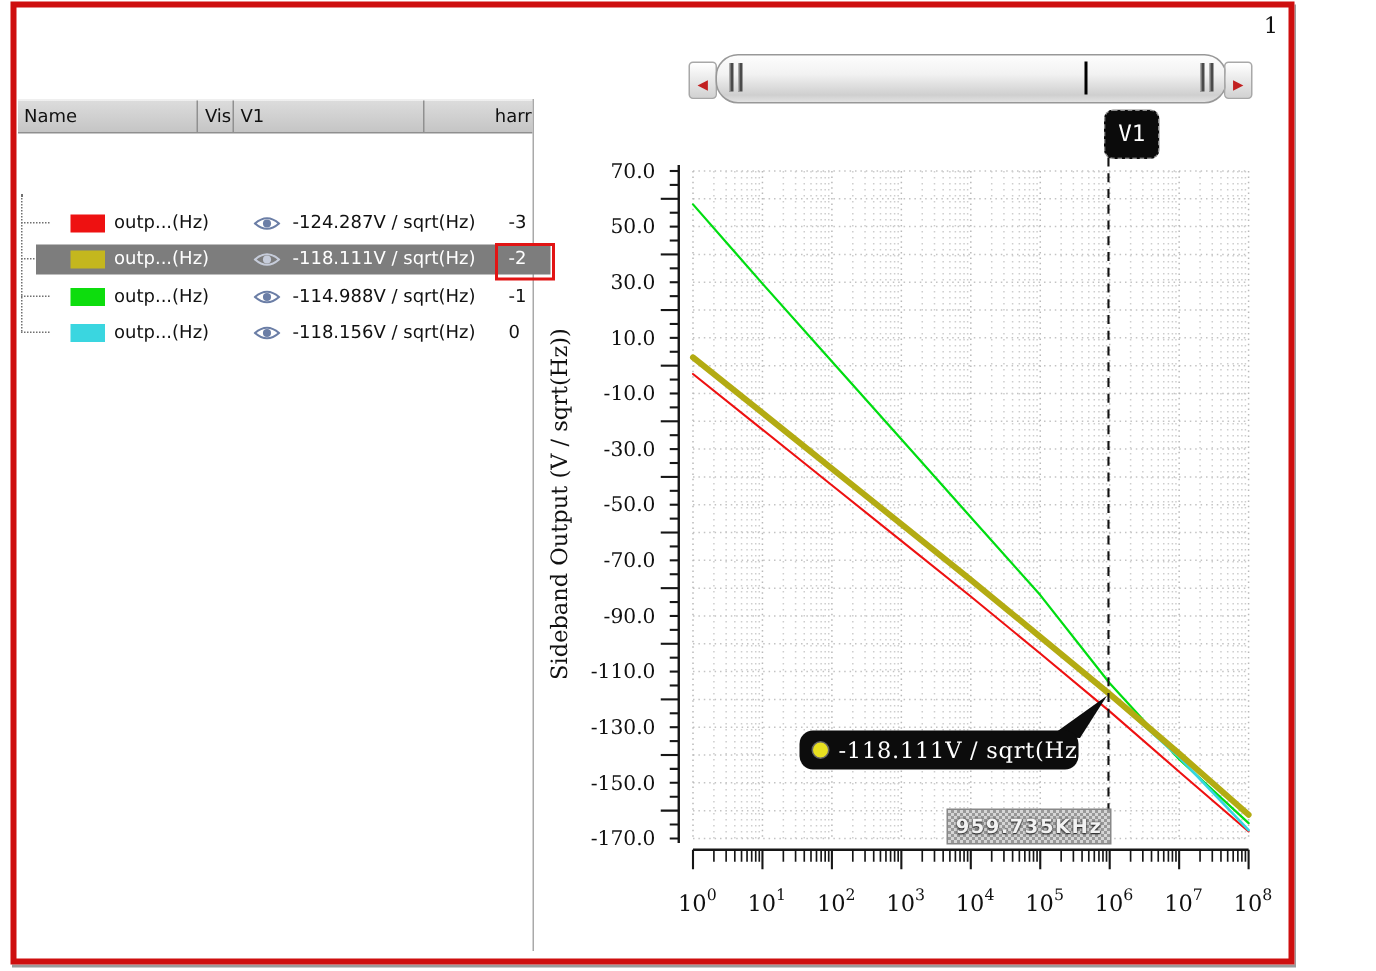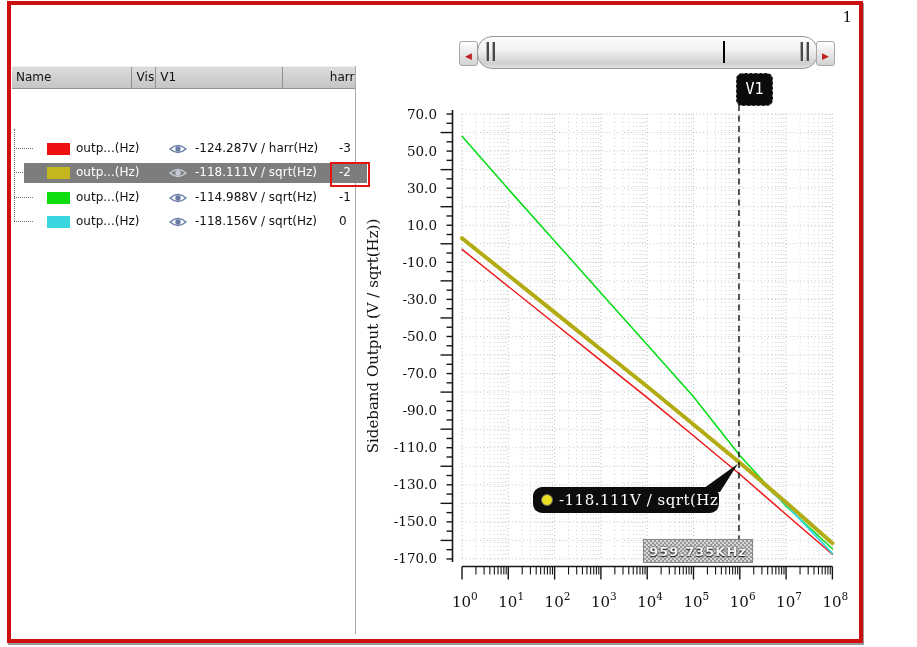--- a/index.html
+++ b/index.html
@@ -54,21 +54,21 @@
   .callout{position:absolute;left:533px;top:487px;width:186px;height:26px;background:#0c0c0c;border-radius:9px;}
   .callout .dot{position:absolute;left:8px;top:7px;width:12px;height:12px;border-radius:50%;
                 background:#e8e020;border:1px solid #666;box-sizing:border-box;}
   .callout-text{position:absolute;left:26px;top:0;line-height:26px;color:#fff;white-space:nowrap;
                 font-family:"DejaVu Serif","Liberation Serif",serif;font-size:15px;letter-spacing:0.5px;}
   .freq-box{position:absolute;left:631px;top:539px;width:110px;height:24px;line-height:24px;text-align:center;
             border:1px solid #888;box-sizing:border-box;
             background:linear-gradient(45deg,#999 25%,transparent 25%,transparent 75%,#999 75%),
                        linear-gradient(45deg,#999 25%,#d6d6d6 25%,#d6d6d6 75%,#999 75%);
             background-size:4px 4px;background-position:0 0,2px 2px;
-            color:#f2f2f2;text-shadow:0 0 2px #222,0 1px 1px #222;font-weight:bold;font-size:13px;letter-spacing:1px;margin-left:12px;}
+            color:#f2f2f2;text-shadow:0 0 2px #222,0 1px 1px #222;font-weight:bold;font-size:13px;letter-spacing:1px;}
 </style>
 </head>
 <body>
 
 <div class="canvas">
   <div class="window"></div>
   <div class="page-num">1</div>
 
   <div class="sld-btn sld-left">
     <span class="arrow">◀</span>
@@ -104,21 +104,21 @@
   <div class="stub" style="top:221px"></div>
 
 
   <div class="row" style="top:139px">
     <span class="swatch" style="background-color: rgb(238, 17, 17);"></span>
     <span class="rlabel">outp...(Hz)</span>
     <svg class="eye" width="18" height="12" viewBox="0 0 18 12">
       <path d="M1 6 Q9 -1 17 6 Q9 13 1 6 Z" fill="#fff" stroke="#6b7ea6" stroke-width="1.4"></path>
       <circle cx="9" cy="6" r="2.7" fill="#6b7ea6"></circle>
     </svg>
-    <span class="rvalue">-124.287V / harr(Hz)</span>
+    <span class="rvalue">-124.287V / sqrt(Hz)</span>
     <span class="rharm">-3</span>
   </div>
 
   <div class="row selected" style="top:163px">
     <span class="swatch" style="background-color: rgb(196, 183, 30);"></span>
     <span class="rlabel">outp...(Hz)</span>
     <svg class="eye" width="18" height="12" viewBox="0 0 18 12">
       <path d="M1 6 Q9 -1 17 6 Q9 13 1 6 Z" fill="none" stroke="#c6ccda" stroke-width="1.4"></path>
       <circle cx="9" cy="6" r="2.7" fill="#c6ccda"></circle>
     </svg>

